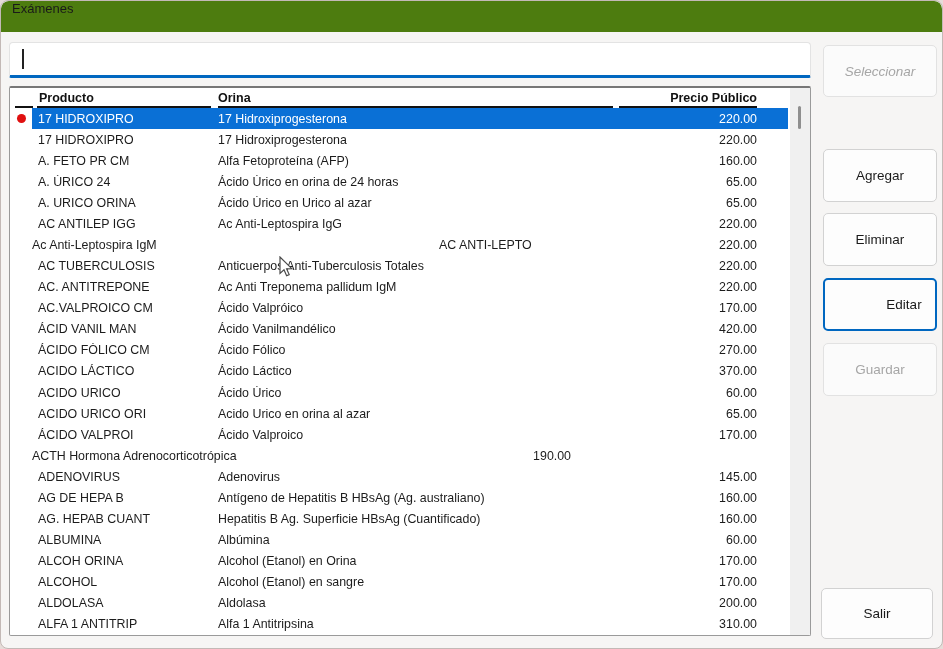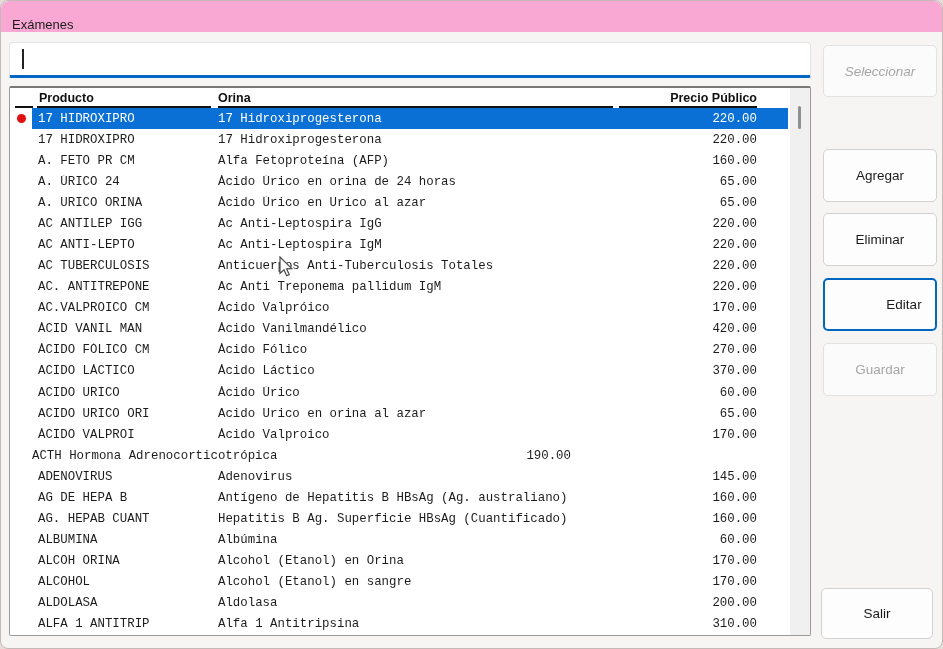--- a/index.html
+++ b/index.html
@@ -16,24 +16,24 @@
     width: 943px; height: 649px;
     background: #f6f5f4;
     border: 1px solid #c3b9b6;
     border-radius: 8px;
     overflow: hidden;
   }
   .titlebar {
     position: absolute;
     left: 0; top: 0; right: 0;
     height: 31px;
-    background: #f9a8d4;
+    background: #4d7c0f;
     border-radius: 8px 8px 0 0;
     display: flex;
-    align-items: flex-end;
+    align-items: flex-start;
     padding-left: 11px;
   }
   .titlebar .title {
     font-size: 13px;
     color: #1a1a1a;
   }
   
   .search-box {
     position: absolute;
     left: 8px; top: 41px;
@@ -78,21 +78,21 @@
     font-size: 12.5px;
     font-weight: bold;
     color: #111111;
     flex: 0 0 auto;
   }
   .hcell { border-bottom: 2px solid #111111; height: 18px; display: flex; align-items: center; }
   .hcell.h-marker  { width: 18px; margin-right: 4px; }
   .hcell.h-producto{ width: 174px; margin-right: 7px; padding-left: 2px; }
   .hcell.h-nombre  { width: 395px; margin-right: 6px; }
   .hcell.h-precio  { width: 138px; justify-content: flex-end; }
-  .rows { flex: 1 1 auto; overflow: hidden; font-family: Liberation Mono, monospace; }
+  .rows { flex: 1 1 auto; overflow: hidden; }
   .row {
     height: 21.08px;
     display: flex;
     align-items: center;
     font-size: 12.4px;
     color: #1c1c1c;
   }
   .marker-cell {
     width: 22px; height: 100%;
     display: flex; align-items: center; justify-content: center;
@@ -226,22 +226,22 @@
             <div class="marker-cell"></div>
             <div class="row-main">
               <div class="cell c-producto">AC ANTILEP IGG</div>
               <div class="cell c-nombre">Ac Anti-Leptospira IgG</div>
               <div class="cell c-precio">220.00</div>
             </div>
           </div>
           <div class="row">
             <div class="marker-cell"></div>
             <div class="row-main">
+              <div class="cell c-nombre">Ac Anti-Leptospira IgM</div>
               <div class="cell c-producto">AC ANTI-LEPTO</div>
-              <div class="cell c-nombre">Ac Anti-Leptospira IgM</div>
               <div class="cell c-precio">220.00</div>
             </div>
           </div>
           <div class="row">
             <div class="marker-cell"></div>
             <div class="row-main">
               <div class="cell c-producto">AC TUBERCULOSIS</div>
               <div class="cell c-nombre">Anticuerpos Anti-Tuberculosis Totales</div>
               <div class="cell c-precio">220.00</div>
             </div>

